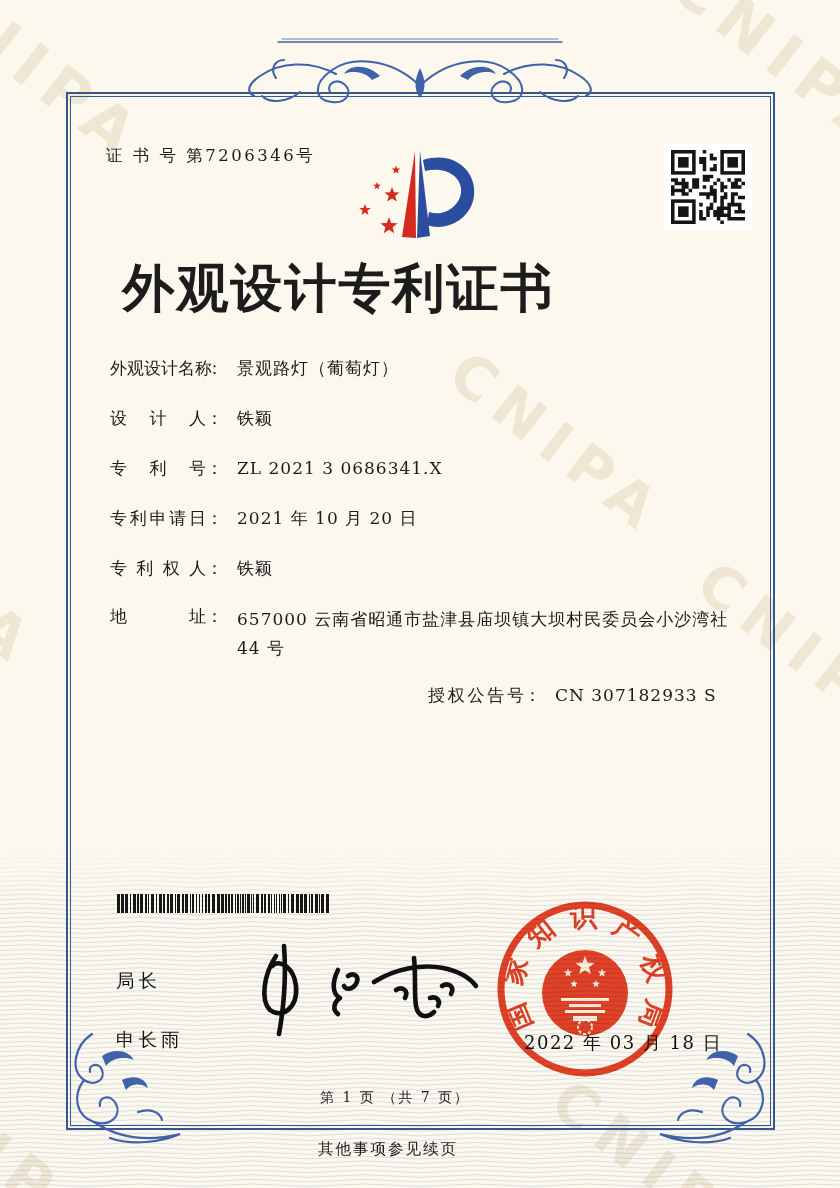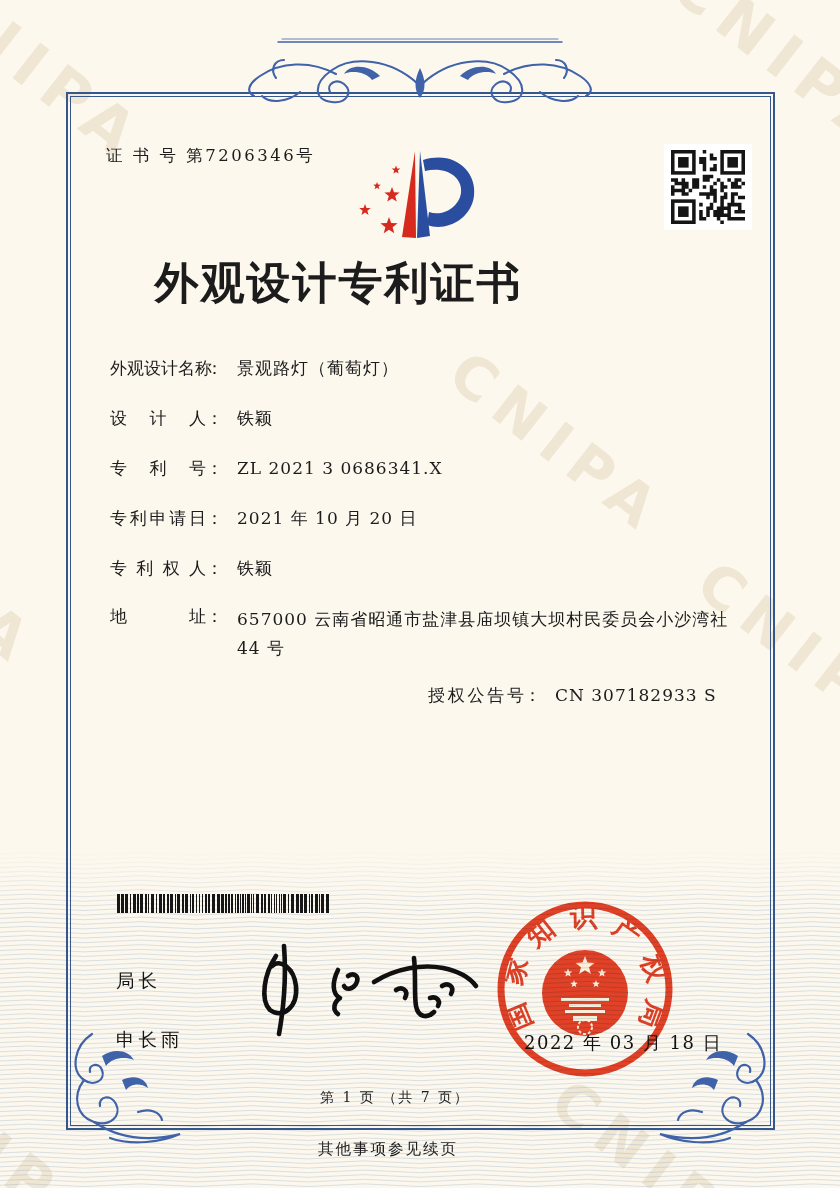--- a/index.html
+++ b/index.html
@@ -21,21 +21,21 @@
   
   .frame{position:absolute;left:66px;top:92px;width:705px;height:1034px;
          border:2.5px solid #36568e;z-index:2;pointer-events:none;}
   .frame-inner{position:absolute;left:2px;top:2px;right:2px;bottom:2px;border:1.3px solid #36568e;}
   .orn{position:absolute;z-index:3;pointer-events:none;}
   
   .cert-no{position:absolute;left:106px;top:145px;font-size:16.5px;letter-spacing:2.5px;z-index:4;}
   .logo{position:absolute;left:332px;top:140px;z-index:4;}
   .qr-box{position:absolute;left:664px;top:144px;width:88px;height:86px;background:#ffffff;z-index:4;}
   .qr-box svg{position:absolute;left:7px;top:6px;}
-  .title{position:absolute;left:0;top:254px;width:677px;text-align:center;font-size:44px;
+  .title{position:absolute;left:0;top:254px;width:677px;text-align:center;font-size:52px;
          font-weight:bold;letter-spacing:2px;z-index:4;}
   .row{position:absolute;left:110px;font-size:17px;white-space:nowrap;z-index:4;}
   .lbl{display:inline-block;width:96px;text-align:justify;text-align-last:justify;vertical-align:top;}
   .val{margin-left:14px;letter-spacing:1px;}
   .row-addr .val{display:inline-block;width:500px;white-space:normal;line-height:28.5px;vertical-align:top;}
   .g2{position:absolute;left:318px;top:12px;}
   .paras{position:absolute;left:108px;top:692px;width:624px;font-size:17px;line-height:30px;
          letter-spacing:0.6px;text-align:justify;z-index:4;}
   .paras p{margin:0;text-indent:2em;}
   #barcode{position:absolute;left:117px;top:894px;width:214px;height:19px;z-index:4;}

